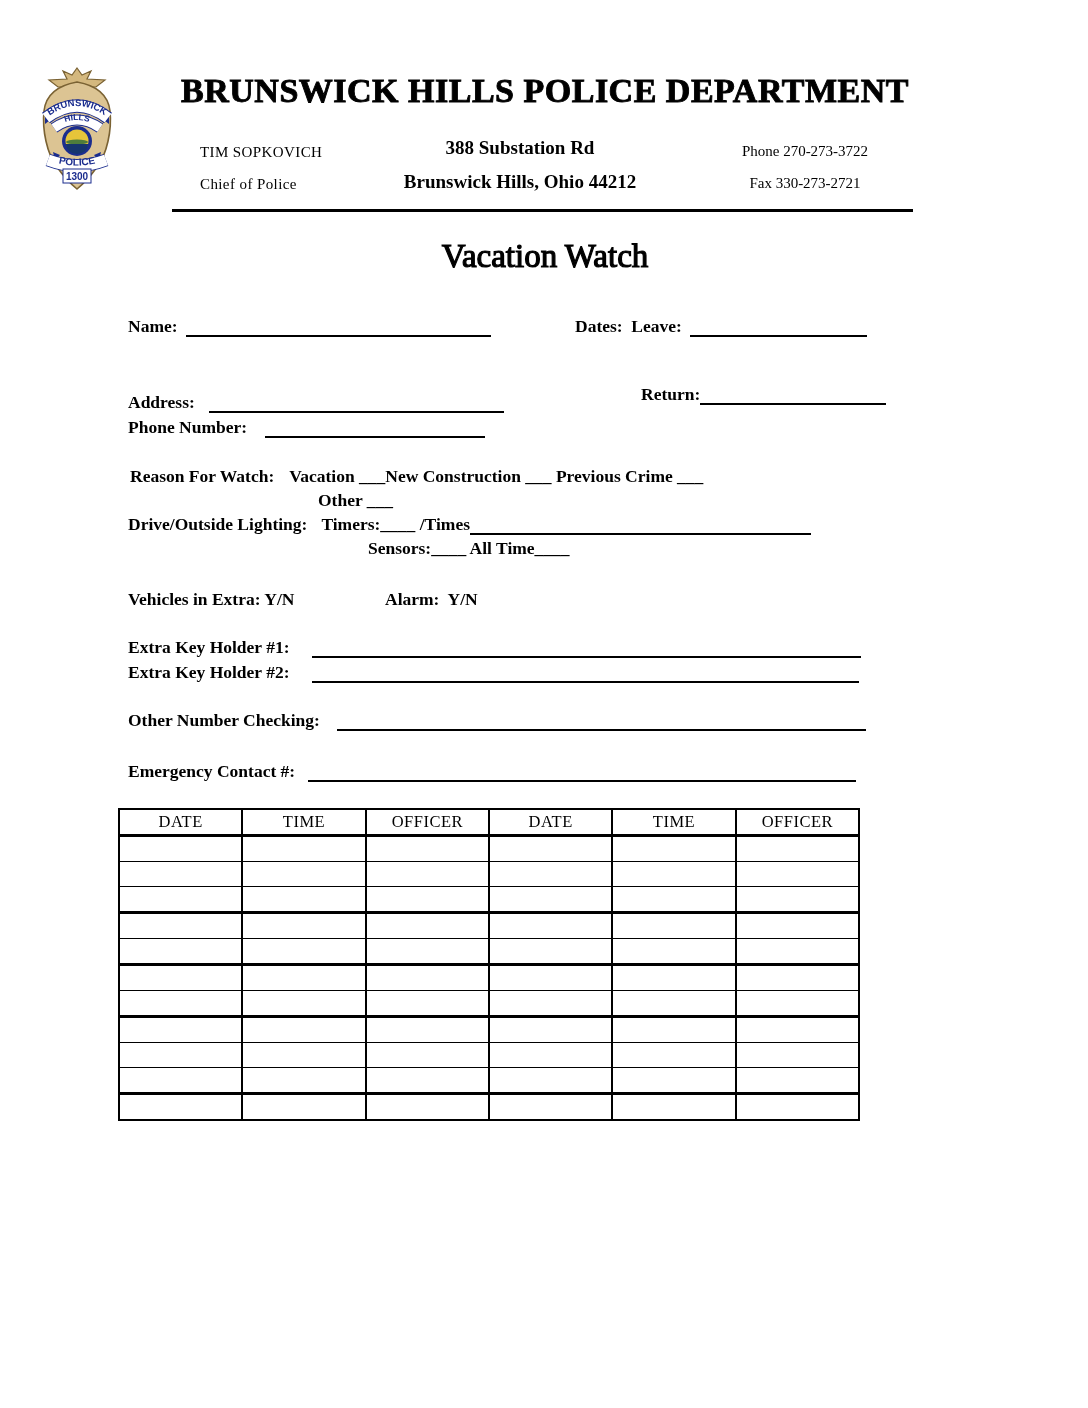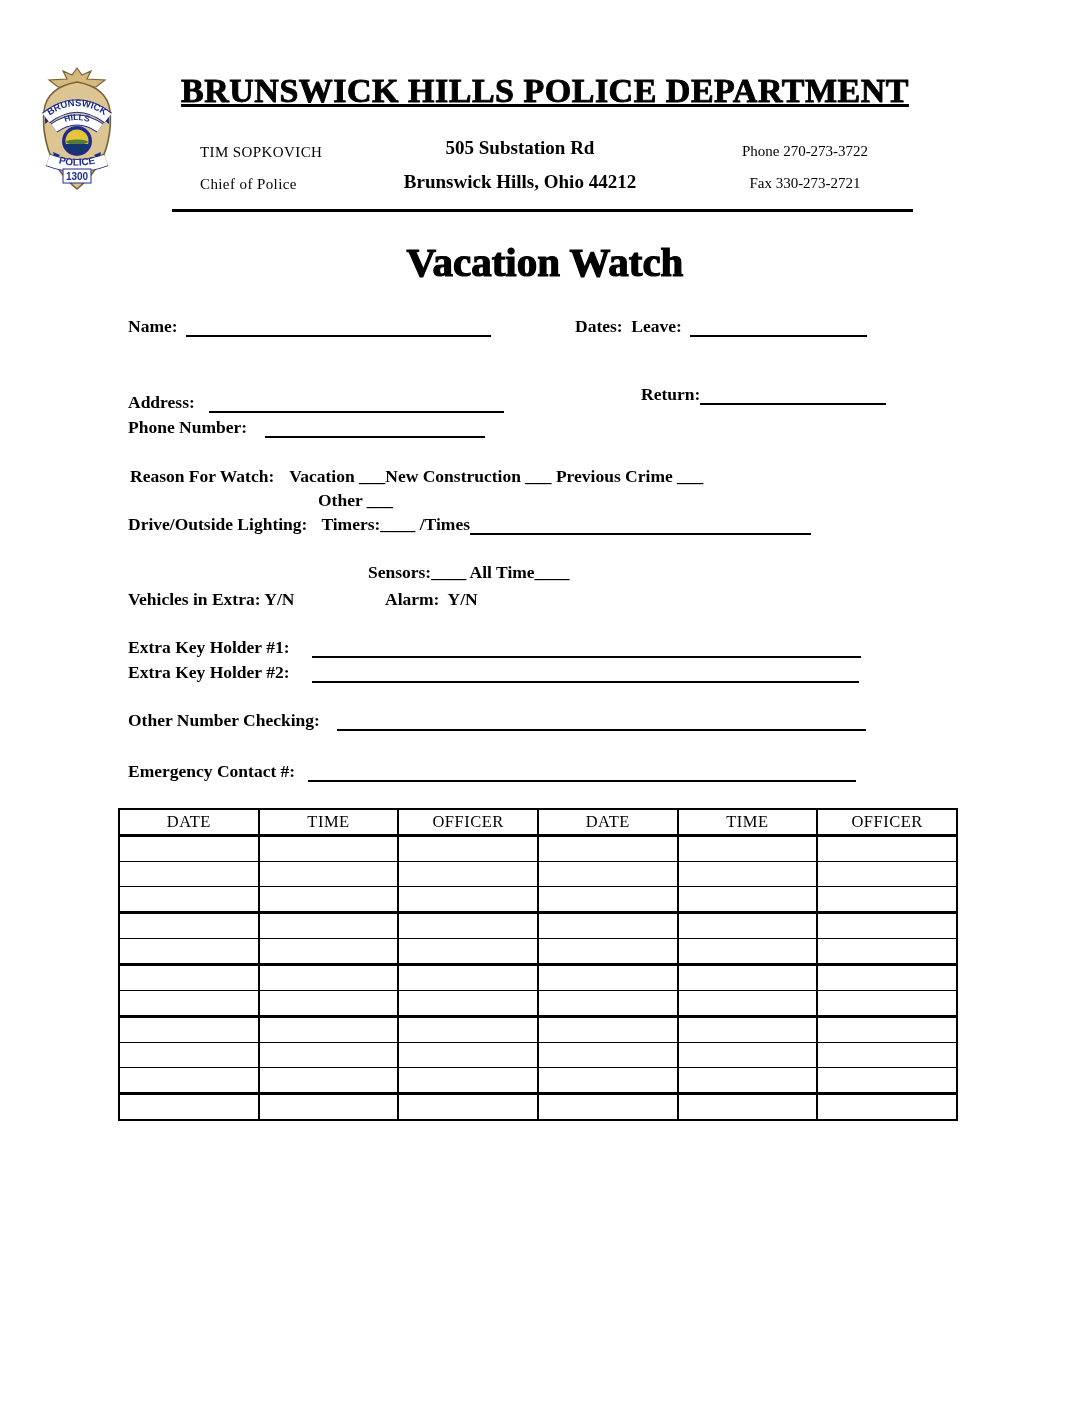--- a/index.html
+++ b/index.html
@@ -13,48 +13,47 @@
   }
   .abs{position:absolute;}
   
   .dept-title{
     left:130px;top:72px;width:830px;
     text-align:center;
     font-size:34px;font-weight:bold;
     letter-spacing:0.5px;
     -webkit-text-stroke:0.9px #000;
     white-space:nowrap;
-    text-decoration:underline;
   }
   .chief-block{left:200px;top:136px;font-size:15px;line-height:32px;letter-spacing:0.4px;}
   .station-block{left:370px;top:131px;width:300px;text-align:center;font-size:19px;font-weight:bold;line-height:34px;}
   .contact-block{left:710px;top:135px;width:190px;text-align:center;font-size:15px;line-height:32px;}
   .header-rule{left:172px;top:209px;width:741px;height:3px;background:#000;}
   
   .form-title{
     left:130px;top:238px;width:830px;
     text-align:center;
-    font-size:41px;font-weight:bold;
+    font-size:33px;font-weight:normal;
     -webkit-text-stroke:1.2px #000;
     letter-spacing:0px;
     white-space:nowrap;
   }
   
   .lbl{font-size:17.5px;font-weight:bold;}
   .row{white-space:nowrap;}
   .ws-pre{white-space:pre;}
   .bl{
     display:inline-block;
     border-bottom:2px solid #000;
     height:19px;
     vertical-align:bottom;
   }
   
   .log-table{
-    position:absolute;left:118px;top:808px;width:840px;
+    position:absolute;left:118px;top:808px;width:742px;
     border-collapse:collapse;
     border:2px solid #000;
     table-layout:fixed;
   }
   .log-table th{
     border-left:2px solid #000;border-right:2px solid #000;
     border-bottom:3px solid #000;
     height:24px;
     font-size:16.5px;font-weight:normal;
     letter-spacing:0.5px;
@@ -119,21 +118,21 @@
   </div>
 
   <div class="abs dept-title">BRUNSWICK HILLS POLICE DEPARTMENT</div>
 
   <div class="abs chief-block">
     <div>TIM SOPKOVICH</div>
     <div>Chief of Police</div>
   </div>
 
   <div class="abs station-block">
-    <div>505 Substation Rd</div>
+    <div>388 Substation Rd</div>
     <div>Brunswick Hills, Ohio 44212</div>
   </div>
 
   <div class="abs contact-block">
     <div>Phone 270-273-3722</div>
     <div>Fax 330-273-2721</div>
   </div>
 
   <div class="abs header-rule"></div>
 
@@ -164,21 +163,21 @@
   </div>
 
   <div class="abs row" style="left:318px;top:490px;">
     <span class="lbl">Other ___</span>
   </div>
 
   <div class="abs row" style="left:128px;top:514px;">
     <span class="lbl">Drive/Outside Lighting:</span><span class="lbl" style="margin-left:14px;">Timers:____ /Times</span><span class="bl" style="width:341px;"></span>
   </div>
 
-  <div class="abs row" style="left:368px;top:538px;margin-top:24px;">
+  <div class="abs row" style="left:368px;top:538px;">
     <span class="lbl">Sensors:____ All Time____</span>
   </div>
 
   <div class="abs row" style="left:128px;top:589px;">
     <span class="lbl">Vehicles in Extra: Y/N</span>
   </div>
   <div class="abs row" style="left:385px;top:589px;">
     <span class="lbl ws-pre">Alarm:  Y/N</span>
   </div>
 

